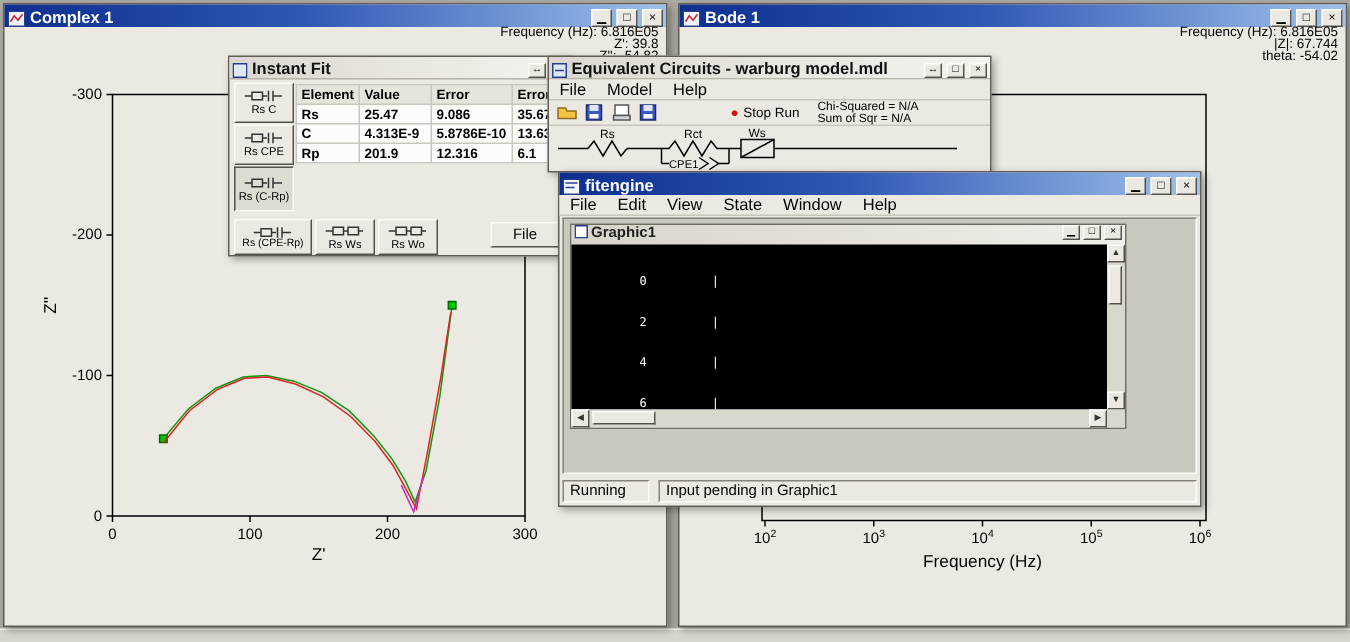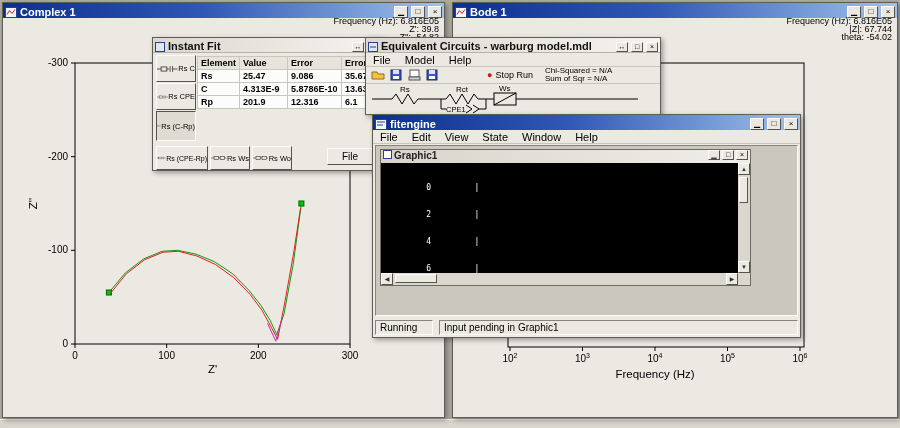--- a/index.html
+++ b/index.html
@@ -11,21 +11,21 @@
   .tb-title{white-space:nowrap;overflow:hidden}
   .tb-sp{flex:1}
   .tb-btn{flex:0 0 auto;width:14px;height:12px;background:#ebe8e1;border:1px solid;border-color:#fcfbf8 #55534c #55534c #fcfbf8;color:#000;font-size:8px;line-height:10px;text-align:center;font-weight:normal}
   .tb-btn.sm{width:12px;height:10px;font-size:7px;line-height:8px}
   .menubar{display:flex;align-items:flex-end;height:14px;font-size:11px;border-bottom:1px solid #c8c5bc;background:#ece9e2;color:#000}
   .menu-item{padding:0 7px}
   .readout{position:absolute;top:14px;right:5px;text-align:right;font-size:9px;line-height:8px;color:#000;z-index:3}
   svg text{font-family:"Liberation Sans",sans-serif;fill:#000}
   .chart-svg{position:absolute;left:0;top:15px}
   
-  .cbtn{position:absolute;display:flex;flex-direction:row;align-items:center;justify-content:center;gap:0;background:#ece9e2;border:1px solid;border-color:#fcfbf8 #55534c #55534c #fcfbf8;font-size:7.5px;color:#000;white-space:nowrap;overflow:hidden}
+  .cbtn{position:absolute;display:flex;flex-direction:column;align-items:center;justify-content:center;gap:0;background:#ece9e2;border:1px solid;border-color:#fcfbf8 #55534c #55534c #fcfbf8;font-size:7.5px;color:#000;white-space:nowrap;overflow:hidden}
   .cbtn.pressed{border-color:#55534c #fcfbf8 #fcfbf8 #55534c;background:#dedbd3}
   .fit-table{position:absolute;left:44px;top:3px;border-collapse:collapse;background:#fcfcfa;font-size:9px;color:#000}
   .fit-table th,.fit-table td{border:1px solid #c9c6bd;padding:0 3px;height:13px;font-weight:bold;text-align:left;white-space:nowrap}
   .fit-table th{background:#e7e4dc}
   .push-btn{position:absolute;background:#ece9e2;border:1px solid;border-color:#fcfbf8 #55534c #55534c #fcfbf8;font-size:10px;color:#000;text-align:center}
   
   .toolbar{display:flex;align-items:center;height:17px;padding:0 3px;border-bottom:1px solid #c8c5bc;color:#000}
   .tool{width:18px;height:15px;display:flex;align-items:center;justify-content:center}
   .stoprun{display:flex;align-items:center;gap:3px;font-size:9px;margin-left:46px;white-space:nowrap}
   .stop-dot{color:#d41414;font-size:9px;line-height:9px}

